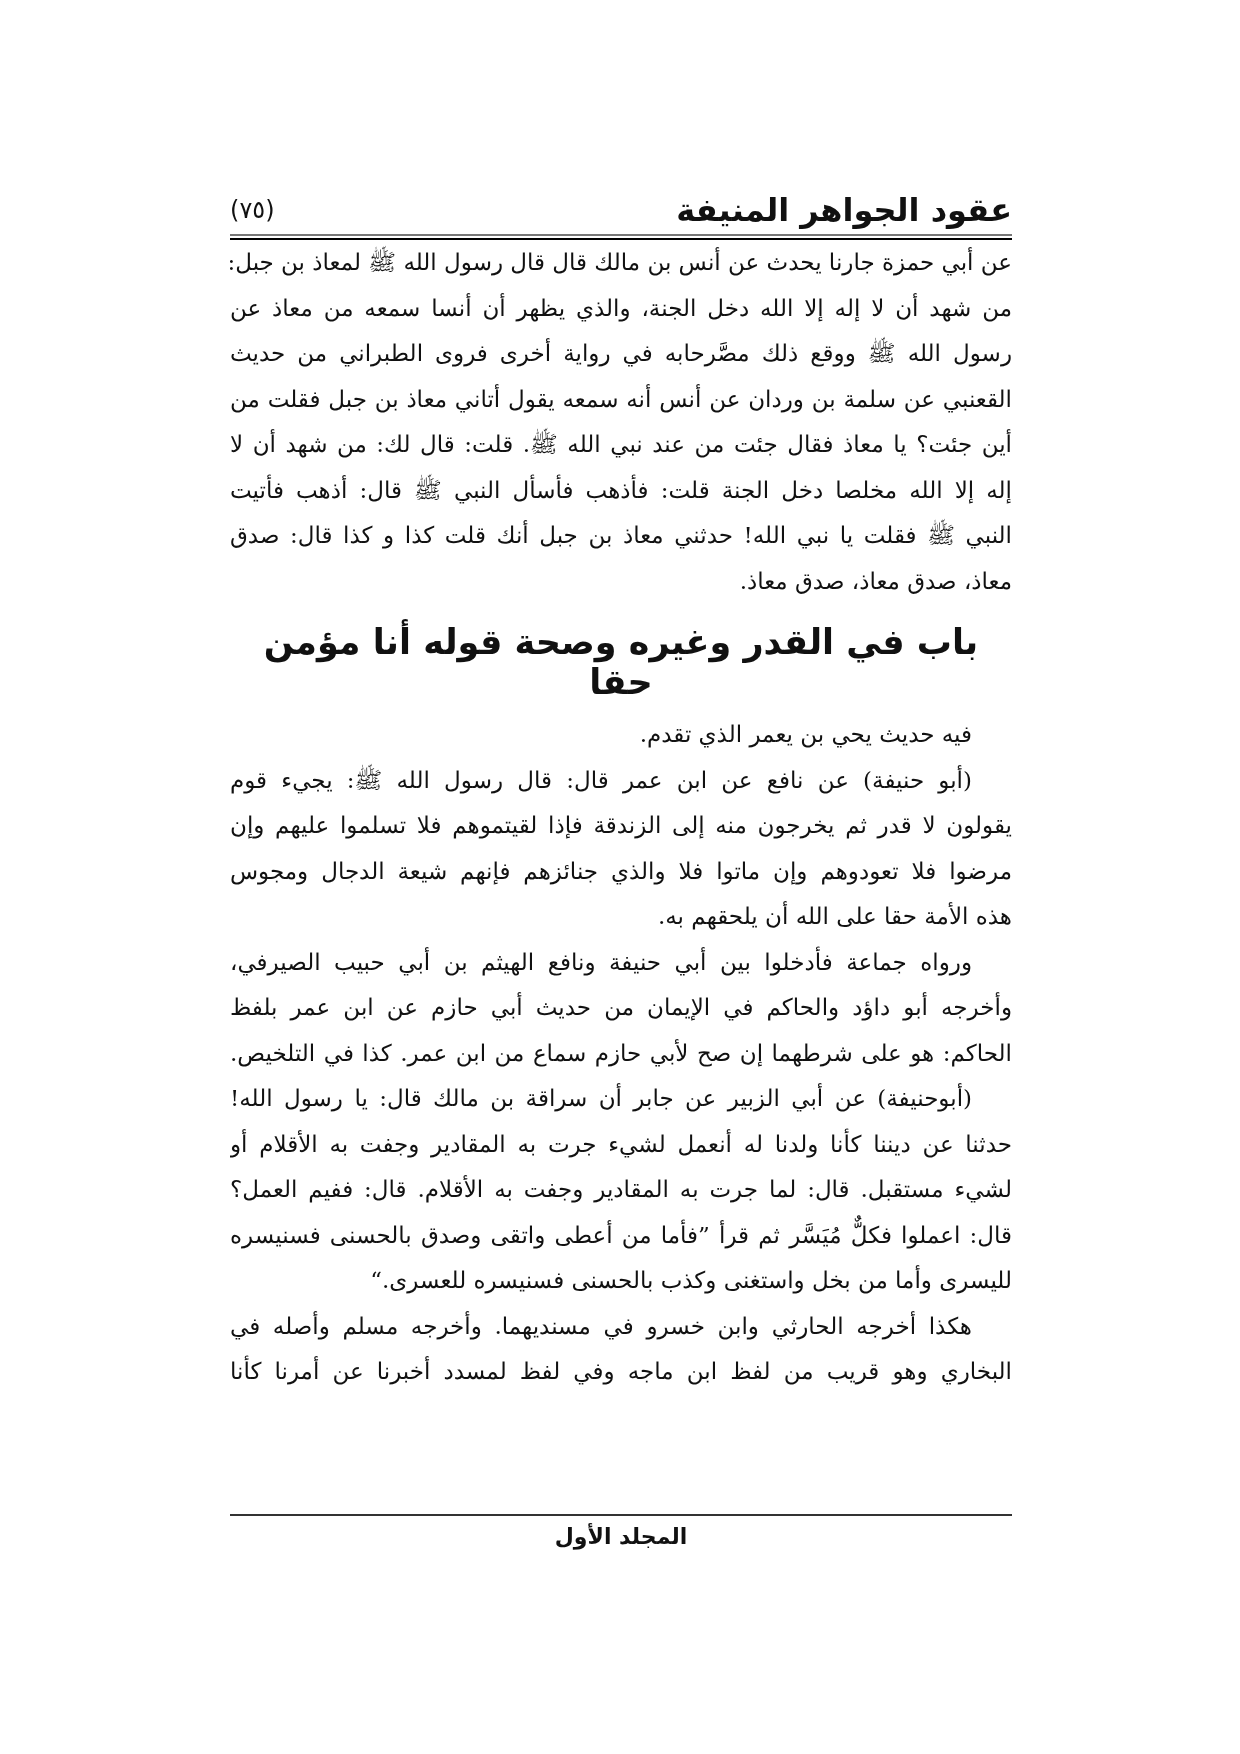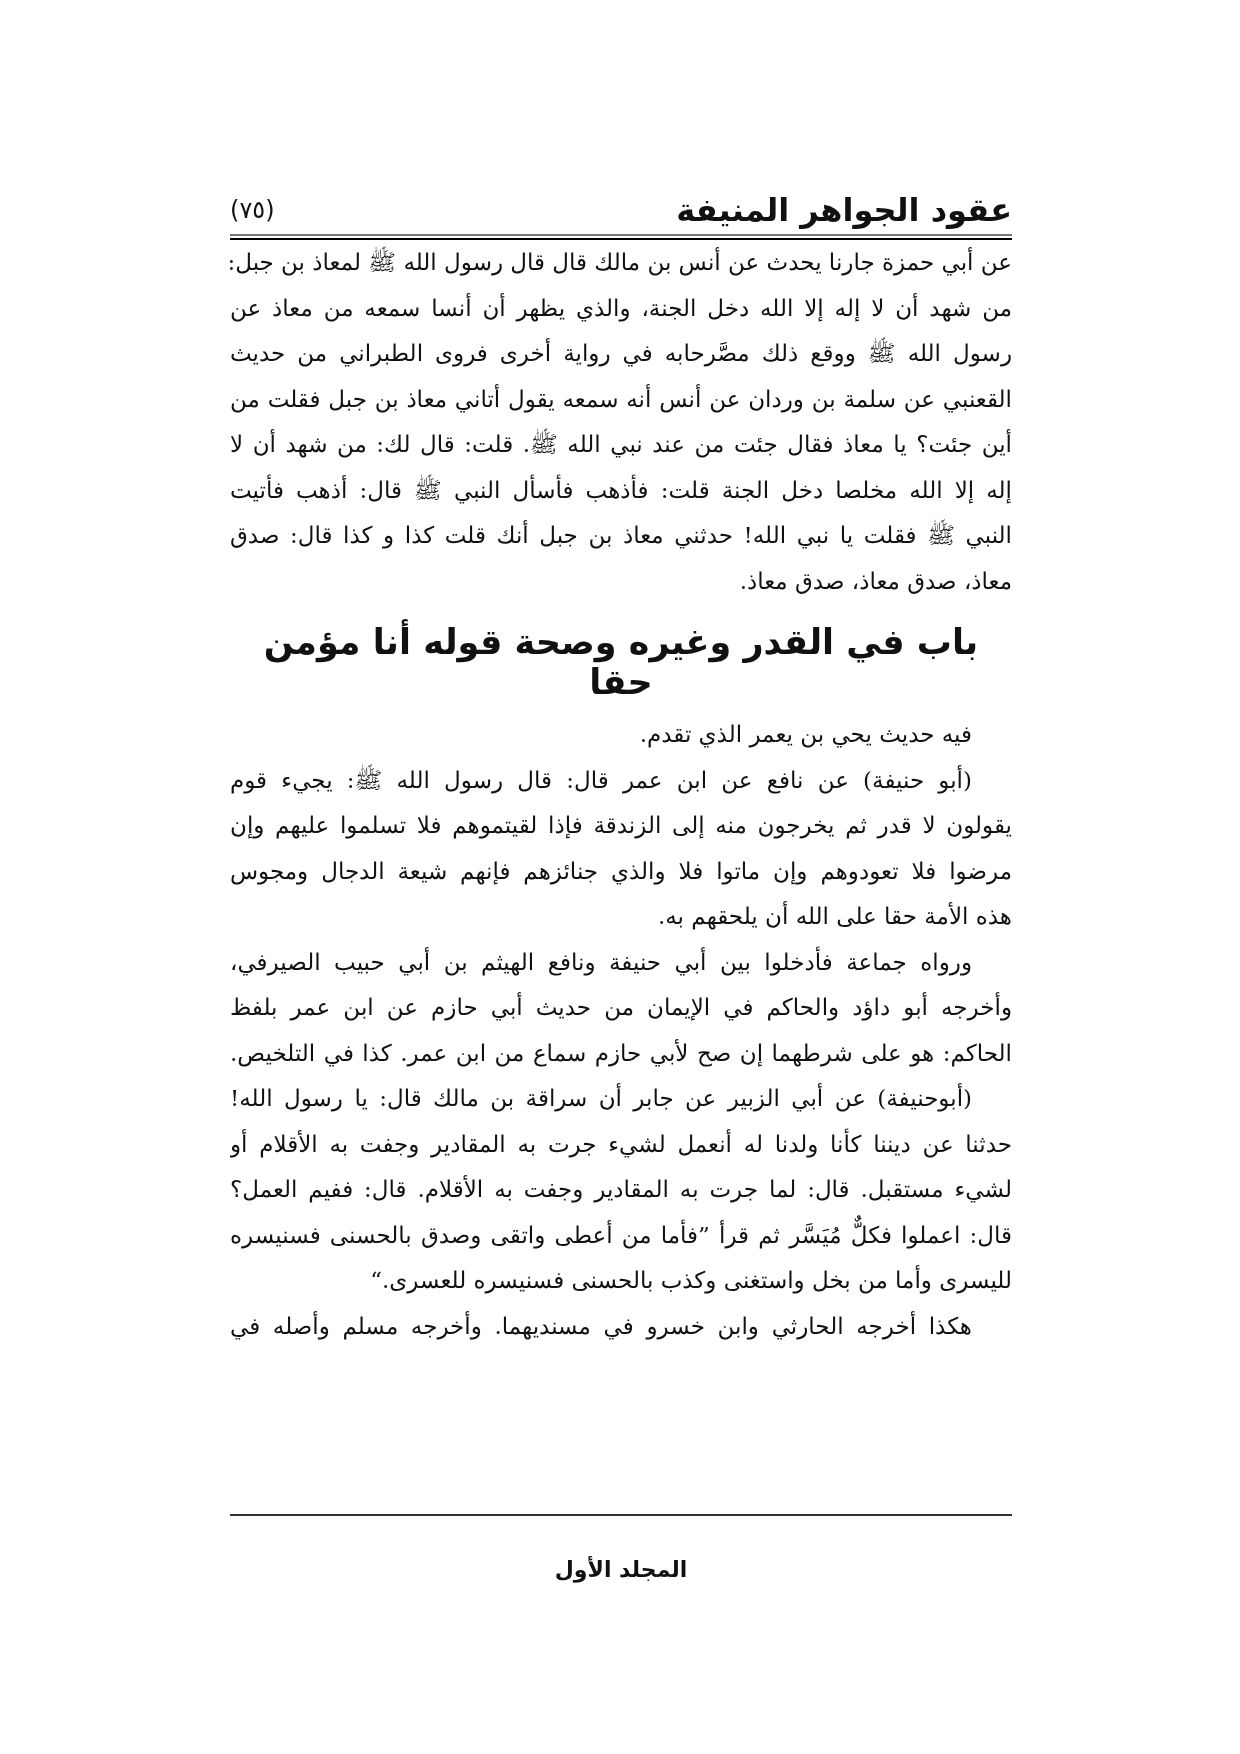--- a/index.html
+++ b/index.html
@@ -13,21 +13,21 @@
   .header-rule { position: absolute; top: 234px; left: 0; right: 0; height: 6px;
                  border-top: 2px solid #777; border-bottom: 2px solid #000; box-sizing: border-box; }
   .body { position: absolute; top: 240px; left: 0; right: 0; direction: rtl; text-align: justify; }
   p.line { margin: 0; font-size: 23px; line-height: 45.5px; text-align-last: justify; white-space: nowrap; overflow: hidden; }
   p.line.last { text-align-last: right; }
   p.line.indent { padding-right: 40px; }
   .section-title { font-family: "DejaVu Sans", sans-serif; font-weight: bold; font-size: 35px;
                    text-align: center; margin: 18px 0 10px 0; line-height: 40px; }
   .footer-rule { position: absolute; top: 1514px; left: 0; right: 0; height: 0; border-top: 2px solid #333; }
   .footer { position: absolute; top: 1524px; left: 0; right: 0; text-align: center;
-            font-family: "DejaVu Sans", sans-serif; font-weight: bold; font-size: 22px; direction: rtl; margin-top: 33px; }
+            font-family: "DejaVu Sans", sans-serif; font-weight: bold; font-size: 22px; direction: rtl; }
 </style>
 </head>
 <body>
 
 <div class="page">
   <div class="header">
     <span class="running-title">عقود الجواهر المنيفة</span>
     <span class="page-number">(٧٥)</span>
   </div>
   <div class="header-rule"></div>
@@ -51,17 +51,18 @@
     <p class="line last">هذه الأمة حقا على الله أن يلحقهم به.</p>
     <p class="line indent">ورواه جماعة فأدخلوا بين أبي حنيفة ونافع الهيثم بن أبي حبيب الصيرفي،</p>
     <p class="line">وأخرجه أبو داؤد والحاكم  في الإيمان من حديث أبي حازم عن ابن عمر بلفظ</p>
     <p class="line">الحاكم: هو على شرطهما إن صح لأبي حازم سماع من ابن عمر. كذا في التلخيص.</p>
     <p class="line indent">(أبوحنيفة) عن أبي الزبير عن جابر أن سراقة بن مالك قال: يا رسول الله!</p>
     <p class="line">حدثنا عن ديننا كأنا ولدنا له أنعمل لشيء جرت به المقادير وجفت به الأقلام أو</p>
     <p class="line">لشيء مستقبل. قال: لما جرت به المقادير وجفت به الأقلام. قال: ففيم العمل؟</p>
     <p class="line">قال: اعملوا فكلٌّ مُيَسَّر ثم قرأ ”فأما من أعطى واتقى وصدق بالحسنى فسنيسره</p>
     <p class="line last">لليسرى وأما من بخل واستغنى وكذب بالحسنى فسنيسره للعسرى.“</p>
     <p class="line indent">هكذا أخرجه الحارثي وابن خسرو في مسنديهما. وأخرجه مسلم وأصله في</p>
+    <p class="line">البخاري وهو قريب من لفظ ابن ماجه وفي لفظ لمسدد أخبرنا عن أمرنا كأنا</p>
   </div>
 
   <div class="footer-rule"></div>
   <div class="footer">المجلد الأول</div>
 </div>
 
 </body></html>

